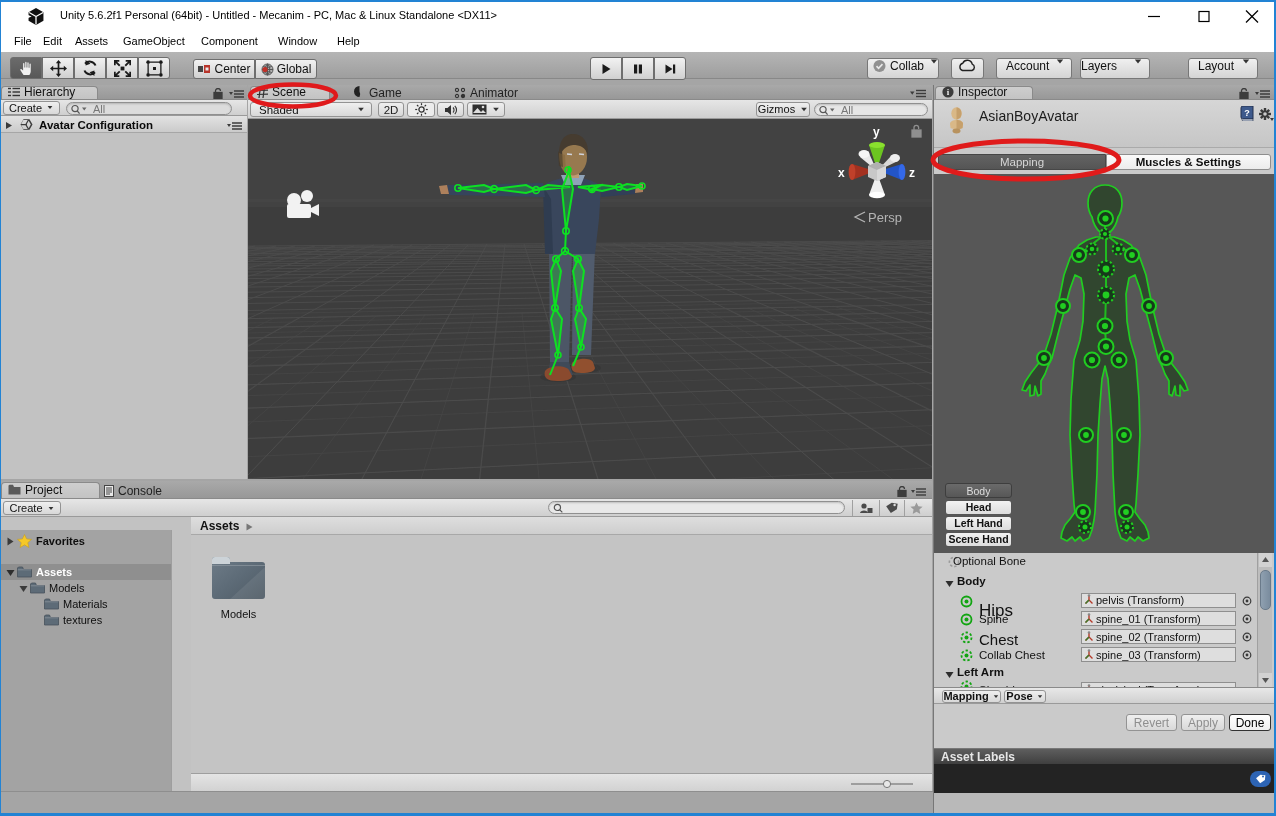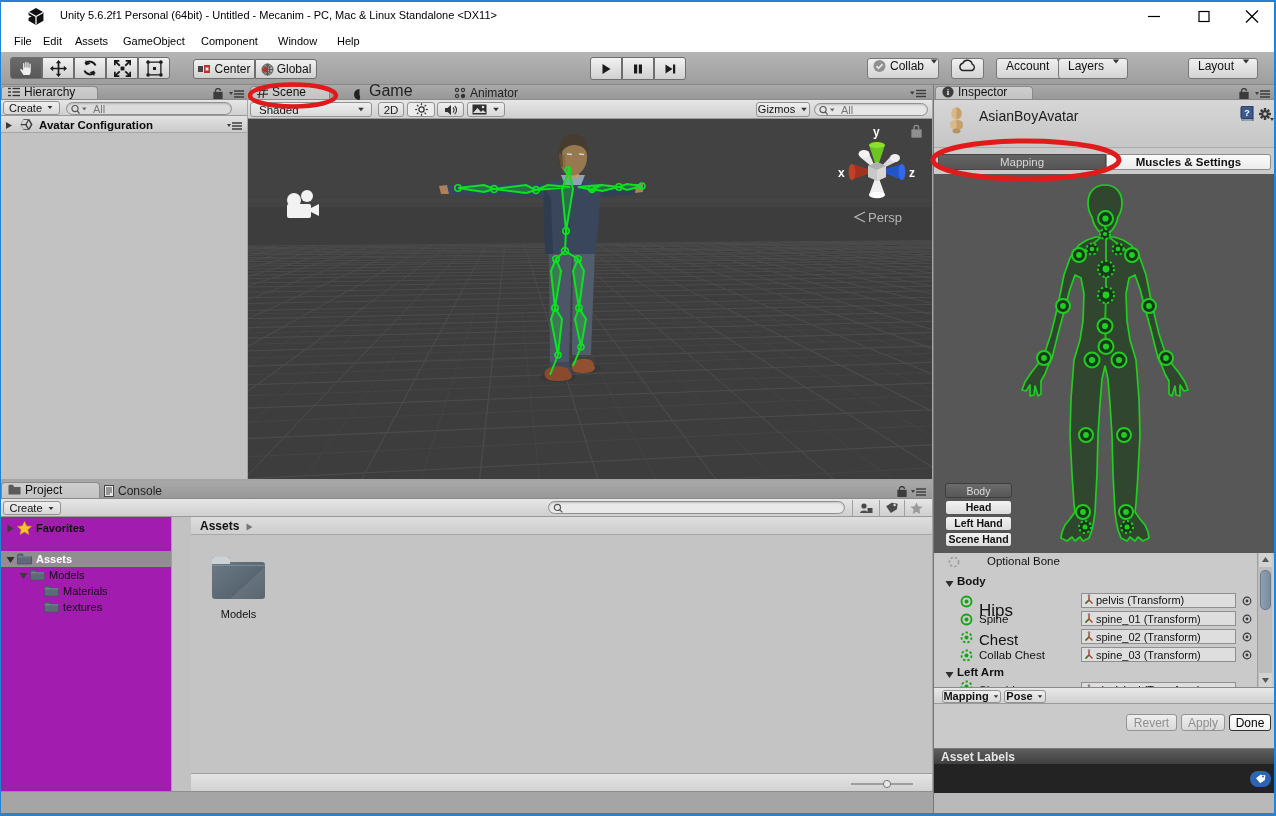--- a/index.html
+++ b/index.html
@@ -47,21 +47,21 @@
 <div class="abs" style="left:0;top:31px;width:1276px;height:21px;background:#fff;font-size:11px;color:#000">
  <span class="abs" style="left:14px;top:4px">File</span>
  <span class="abs" style="left:43px;top:4px">Edit</span>
  <span class="abs" style="left:75px;top:4px">Assets</span>
  <span class="abs" style="left:123px;top:4px">GameObject</span>
  <span class="abs" style="left:201px;top:4px">Component</span>
  <span class="abs" style="left:278px;top:4px">Window</span>
  <span class="abs" style="left:337px;top:4px">Help</span>
 </div>
 
-<div class="abs" style="left:0;top:52px;width:1276px;height:33px;background:linear-gradient(#b5b5b5,#9e9e9e);border-bottom:1px solid #888">
+<div class="abs" style="left:0;top:52px;width:1276px;height:27px;background:linear-gradient(#b5b5b5,#9e9e9e);border-bottom:1px solid #888">
 
  <div class="tbtn" style="left:10px;top:5px;width:32px;height:22px;border-radius:3px 0 0 3px;background:linear-gradient(#6b6b6b,#585858)">
   <svg width="17" height="17" viewBox="0 0 16 16">
         <path fill="#f0f0f0" d="M5.2 14 C4.2 12.5 3 10.8 2.3 9.6 C1.9 8.9 2.6 8.2 3.3 8.6 L4.8 9.9 L4.8 3.4 C4.8 2.5 6 2.5 6 3.4 L6 7 L6.8 7 L6.8 2.3 C6.8 1.4 8 1.4 8 2.3 L8 7 L8.8 7 L8.8 2.8 C8.8 1.9 10 1.9 10 2.8 L10 7.2 L10.8 7.2 L10.8 4 C10.8 3.1 12 3.1 12 4 L12 10.5 C12 12 11.4 13 10.7 14 Z"></path>
       </svg>
  </div>
  <div class="tbtn" style="left:42px;top:5px;width:32px;height:22px">
       <svg width="17" height="17" viewBox="0 0 16 16">
         <path fill="#1a1a1a" d="M8 0 L10.5 3 L8.8 3 L8.8 7.2 L13 7.2 L13 5.5 L16 8 L13 10.5 L13 8.8 L8.8 8.8 L8.8 13 L10.5 13 L8 16 L5.5 13 L7.2 13 L7.2 8.8 L3 8.8 L3 10.5 L0 8 L3 5.5 L3 7.2 L7.2 7.2 L7.2 3 L5.5 3 Z"></path>
       </svg>
@@ -138,21 +138,21 @@
    <svg width="14" height="14" viewBox="0 0 14 14" style="margin-right:4px">
         <circle cx="7" cy="7" r="6.5" fill="#909090"></circle>
         <path d="M3.8 7.2 L6 9.4 L10.2 5" stroke="#e8e8e8" stroke-width="1.8" fill="none"></path>
       </svg>Collab<span class="arrow" style="margin-left:6px;transform:scale(.8)"></span></div>
  <div class="drop" style="left:951px;top:6px;width:33px;height:21px;justify-content:center">
       <svg width="19" height="13" viewBox="0 0 19 13">
         <path d="M4.5 11.5 A3.8 3.8 0 0 1 4.8 4.2 A5 5 0 0 1 14.2 5.1 A3.4 3.4 0 0 1 14 11.5 Z" fill="none" stroke="#222" stroke-width="1.4"></path>
       </svg>
     </div>
  <div class="drop" style="left:996px;top:6px;width:76px;height:21px;padding-left:9px">Account<span class="arrow" style="position:absolute;right:7px;transform:scale(.8)"></span></div>
- <div class="drop" style="left:1058px;top:6px;width:70px;height:21px;padding-left:9px">Layers<span class="arrow" style="position:absolute;right:7px;transform:scale(.8)"></span></div>
+ <div class="drop" style="left:1080px;top:6px;width:70px;height:21px;">Layers<span class="arrow" style="position:absolute;right:7px;transform:scale(.8)"></span></div>
  <div class="drop" style="left:1188px;top:6px;width:70px;height:21px;padding-left:9px">Layout<span class="arrow" style="position:absolute;right:7px;transform:scale(.8)"></span></div>
 </div>
 
 <div class="abs" style="left:0;top:85px;width:247px;height:394px;background:#c2c2c2">
  <div class="tabbar abs" style="left:0;top:0;width:100%;height:15px">
   <div class="tab" style="left:1px;width:97px">
     <svg width="12" height="11" viewBox="0 0 12 11" style="margin-right:4px">
           <g stroke="#333" stroke-width="1.4">
             <line x1="0" y1="1.5" x2="3" y2="1.5"></line>
             <line x1="4.5" y1="1.5" x2="12" y2="1.5"></line>
@@ -209,21 +209,21 @@
  <div class="tabbar abs" style="left:0;top:0;width:100%;height:15px">
   <div class="tab" style="left:2px;width:80px">
     <svg width="11" height="11" viewBox="0 0 11 11" style="margin-right:4px">
           <g stroke="#333" stroke-width="1.2" fill="none">
             <line x1="3.5" y1="0" x2="2" y2="11"></line>
             <line x1="7.5" y1="0" x2="6" y2="11"></line>
             <line x1="0" y1="3.5" x2="11" y2="3.2"></line>
             <line x1="0" y1="7.5" x2="11" y2="7.2"></line>
           </g>
         </svg>Scene</div>
-  <div class="abs" style="left:100px;top:1px;width:92px;height:14px;display:flex;align-items:flex-end;font-size:16px;color:#222">
+  <div class="abs" style="left:100px;top:1px;width:92px;height:14px;display:flex;align-items:flex-start;font-size:12px;color:#222">
     <svg width="11" height="11" viewBox="0 0 11 11" style="margin:0 4px 0 6px">
           <path d="M5.5 0 A5.5 5.5 0 1 0 5.5 11 A5.5 5.5 0 0 0 5.5 5.5 Z" fill="#222"></path>
         </svg>Game</div>
   <div class="abs" style="left:200px;top:1px;width:95px;height:14px;display:flex;align-items:center;font-size:12px;color:#222">
     <svg width="12" height="12" viewBox="0 0 12 12" style="margin:0 4px 0 6px">
           <g fill="none" stroke="#333" stroke-width="1.1">
             <circle cx="3" cy="3" r="1.6"></circle>
             <circle cx="9" cy="3" r="1.6"></circle>
             <circle cx="3" cy="9" r="1.6"></circle>
             <circle cx="9" cy="9" r="1.6" fill="#333"></circle>
@@ -464,21 +464,21 @@
           <circle cx="9.6" cy="3" r="1.2" fill="#ddd"></circle>
         </svg>
       </div>
   <div class="abs" style="left:904px;top:1px;width:24px;height:16px;border-left:1px solid #a0a0a0;display:flex;align-items:center;justify-content:center">
    <svg width="13" height="13" viewBox="0 0 13 13">
           <path d="M6.5 0.5 L8.3 4.3 L12.6 4.8 L9.4 7.6 L10.3 11.9 L6.5 9.7 L2.7 11.9 L3.6 7.6 L0.4 4.8 L4.7 4.3 Z" fill="#9a9a9a"></path>
         </svg>
       </div>
  </div>
 
- <div class="abs" style="left:0;top:36px;width:172px;height:274px;background:#a21caf;border-right:1px solid #9e9e9e">
+ <div class="abs" style="left:0;top:49px;width:172px;height:274px;background:#a3a3a3;border-right:1px solid #9e9e9e">
   <div class="treerow bold" style="top:3px"><svg width="9" height="9" viewBox="0 0 9 9" style="margin:0 2px 0 6px">
           <path d="M1.5 0.5 l6 4 -6 4 z" fill="#3b3b3b"></path>
         </svg><svg width="15" height="14" viewBox="0 0 15 14" style="margin-right:4px">
           <path d="M7.5 0.5 L9.6 4.9 L14.5 5.4 L10.8 8.7 L11.9 13.5 L7.5 10.9 L3.1 13.5 L4.2 8.7 L0.5 5.4 L5.4 4.9 Z" fill="#f5c828" stroke="#c8a01c" stroke-width="0.6"></path>
         </svg>Favorites</div>
   <div class="treerow bold" style="top:34px;background:#8f8f8f;color:#fff"><svg width="9" height="9" viewBox="0 0 9 9" style="margin:0 2px 0 6px">
           <path d="M0.5 2 l8 0 -4 6 z" fill="#2e2e2e"></path>
         </svg><svg width="15" height="12" viewBox="0 0 15 12" style="margin-right:4px">
           <path d="M0.5 2 L0.5 11 L14.5 11 L14.5 3.5 L6.5 3.5 L5.5 1 L1.5 1 Z" fill="#5d6b77" stroke="#46525c" stroke-width="0.8"></path>
           <path d="M0.8 3.8 H14.2" stroke="#8a949c" stroke-width="0.8"></path>
@@ -638,21 +638,21 @@
 
  <div class="abs" style="left:11px;top:398px;width:67px;height:15px;background:linear-gradient(#6a6a6a,#575757);border:1px solid #3e3e3e;border-radius:3px;color:#ddd;font-size:10.5px;display:flex;align-items:center;justify-content:center">Body</div>
  <div class="abs" style="left:11px;top:414.5px;width:67px;height:15px;background:linear-gradient(#f2f2f2,#dcdcdc);border:1px solid #555;border-radius:3px;color:#111;font-size:10.5px;font-weight:bold;display:flex;align-items:center;justify-content:center">Head</div>
  <div class="abs" style="left:11px;top:430.5px;width:67px;height:15px;background:linear-gradient(#f2f2f2,#dcdcdc);border:1px solid #555;border-radius:3px;color:#111;font-size:10.5px;font-weight:bold;display:flex;align-items:center;justify-content:center">Left Hand</div>
  <div class="abs" style="left:11px;top:446.5px;width:67px;height:15px;background:linear-gradient(#f2f2f2,#dcdcdc);border:1px solid #555;border-radius:3px;color:#111;font-size:10.5px;font-weight:bold;display:flex;align-items:center;justify-content:center">Scene Hand</div>
 
  <div class="abs" style="left:0;top:468px;width:100%;height:134px;background:#cacaca;overflow:hidden">
   <svg class="abs" style="left:14px;top:3px" width="12" height="12" viewBox="0 0 12 12">
         <circle cx="6" cy="6" r="4.6" fill="none" stroke="#9a9a9a" stroke-width="1.6" stroke-dasharray="2.4 2"></circle>
       </svg>
-  <span class="abs" style="left:53px;top:2px;font-size:11.5px;color:#111">Optional Bone</span>
+  <span class="abs" style="left:19px;top:2px;font-size:11.5px;color:#111">Optional Bone</span>
   <svg class="abs" style="left:11px;top:26px" width="9" height="9" viewBox="0 0 9 9">
         <path d="M0.5 2 l8 0 -4 6 z" fill="#2e2e2e"></path>
       </svg>
   <span class="abs bold" style="left:23px;top:22px;font-size:11.5px;color:#111">Body</span>
   <svg class="abs" style="left:26px;top:42px" width="13" height="13" viewBox="0 0 13 13">
         <circle cx="6.5" cy="6.5" r="5" fill="none" stroke="#11a511" stroke-width="1.8"></circle>
         <circle cx="6.5" cy="6.5" r="2" fill="#11a511"></circle>
       </svg>
       <span class="abs" style="left:45px;top:48px;font-size:17px;color:#111">Hips</span>
       <div class="abs" style="left:147px;top:40px;width:155px;height:15px;background:#dedede;border:1px solid #8f8f8f;font-size:11px;color:#111;display:flex;align-items:flex-start;overflow:hidden">

